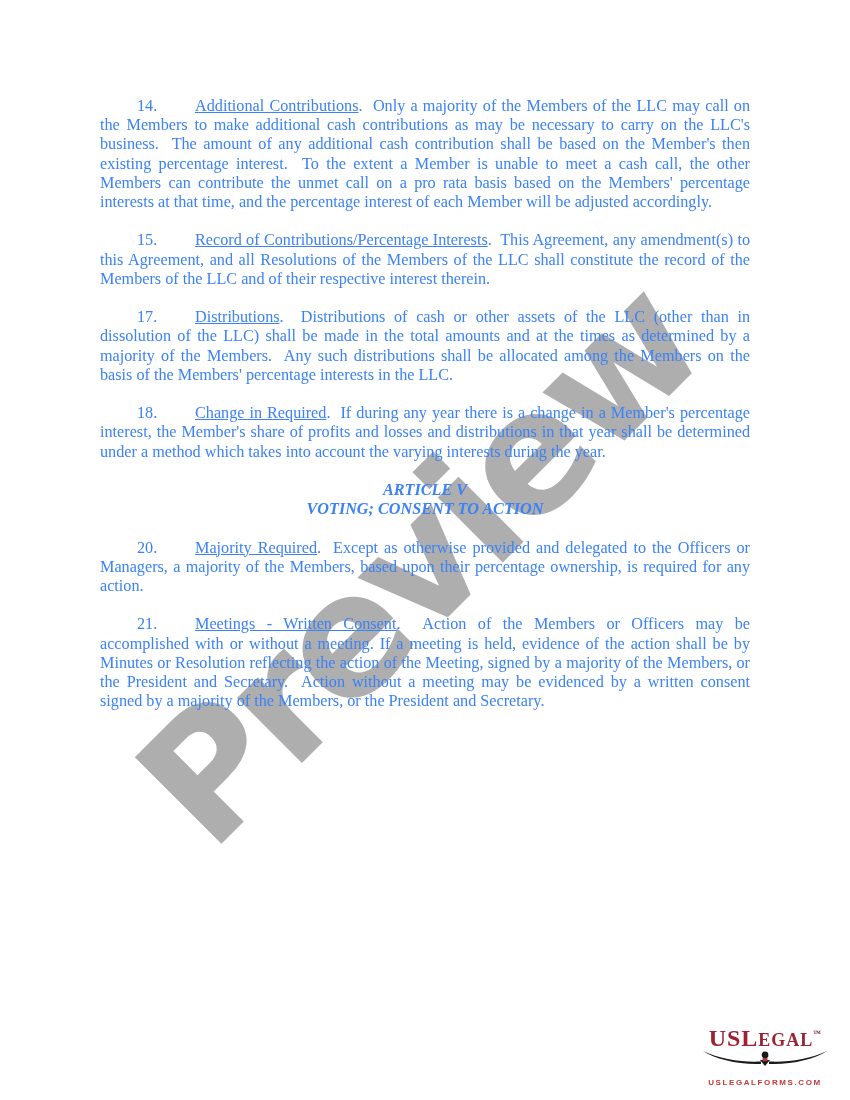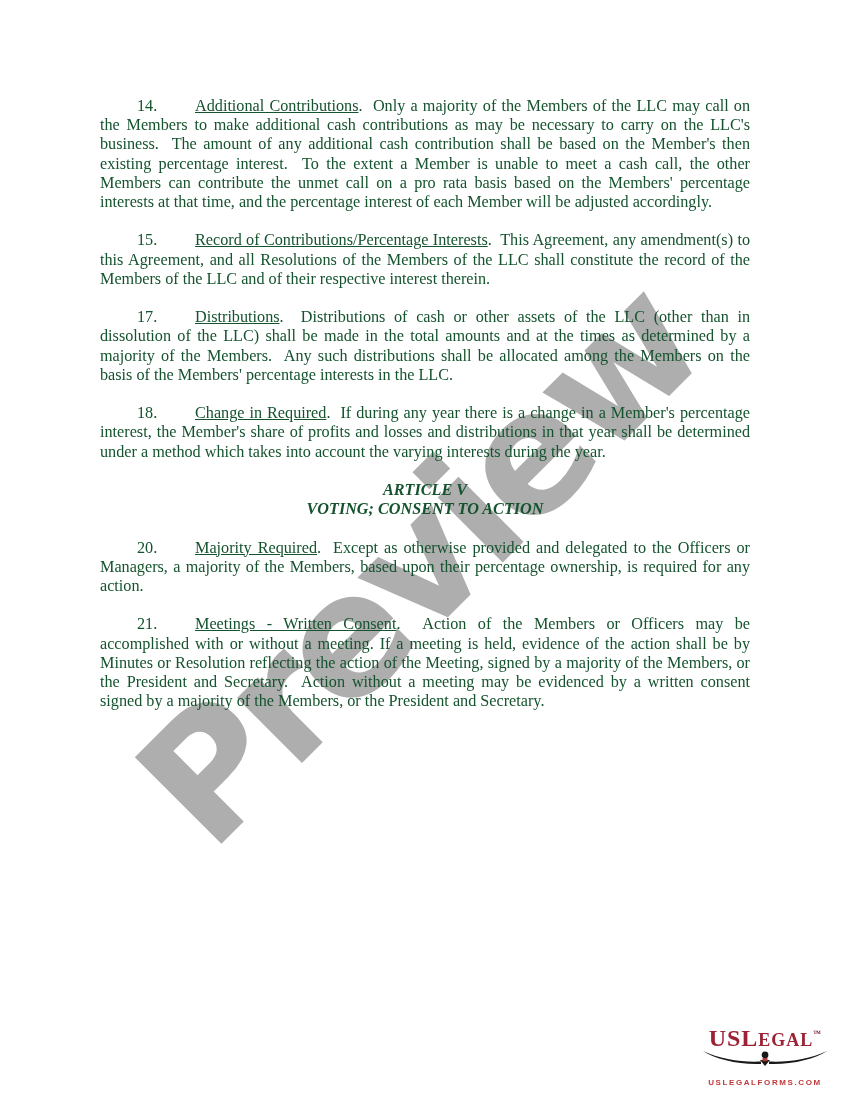--- a/index.html
+++ b/index.html
@@ -26,21 +26,21 @@
     user-select: none;
   }
   .content {
     position: absolute;
     left: 100px;
     top: 97px;
     width: 650px;
     z-index: 1;
     font-size: 16.2px;
     line-height: 19.2px;
-    color: #14532d;
+    color: #3b82f6;
     text-align: justify;
   }
   .sec { margin: 19.2px 0 0 0; text-indent: 37px; }
   .sec:first-child { margin-top: 0; }
   .num { display: inline-block; width: 58px; text-indent: 0; }
   .stitle { text-decoration: underline; }
   .article-heading {
     margin: 19.2px 0 0 0;
     text-align: center;
     font-weight: bold;

